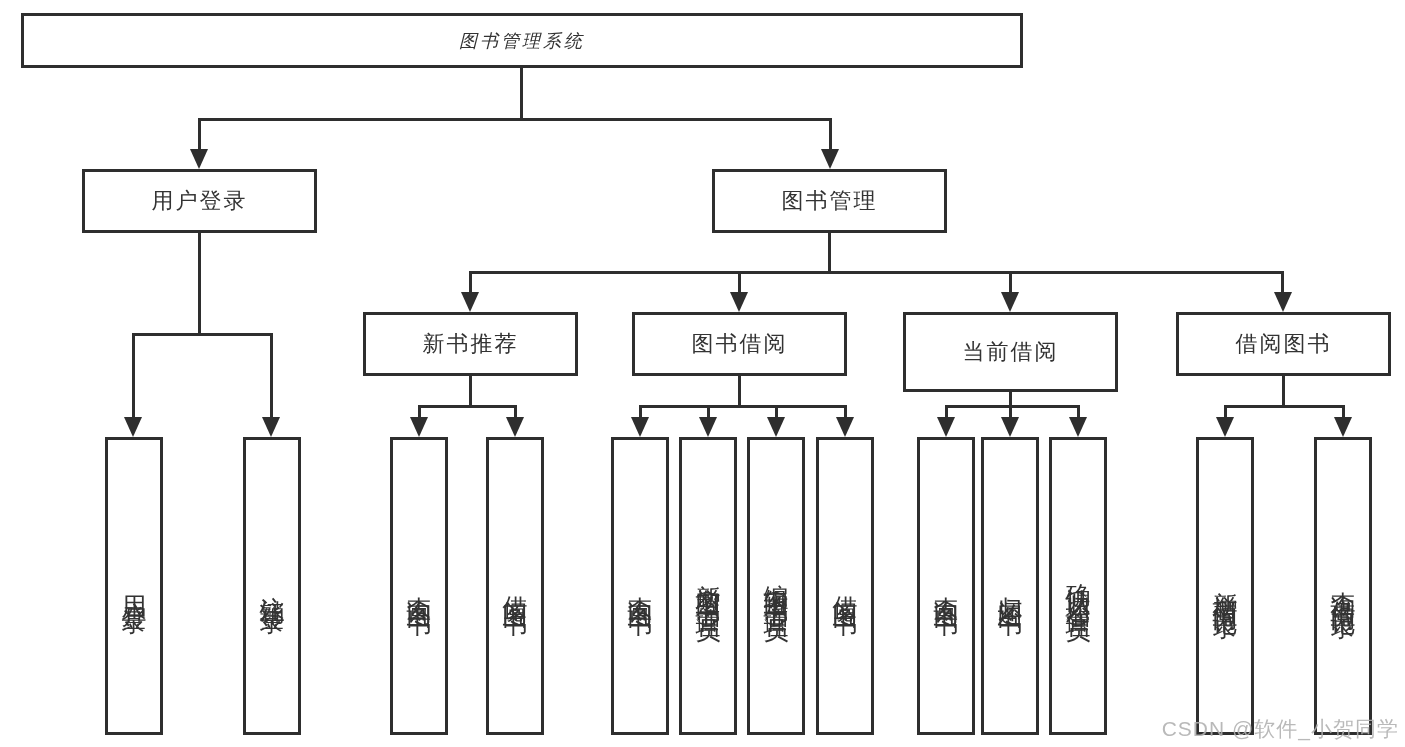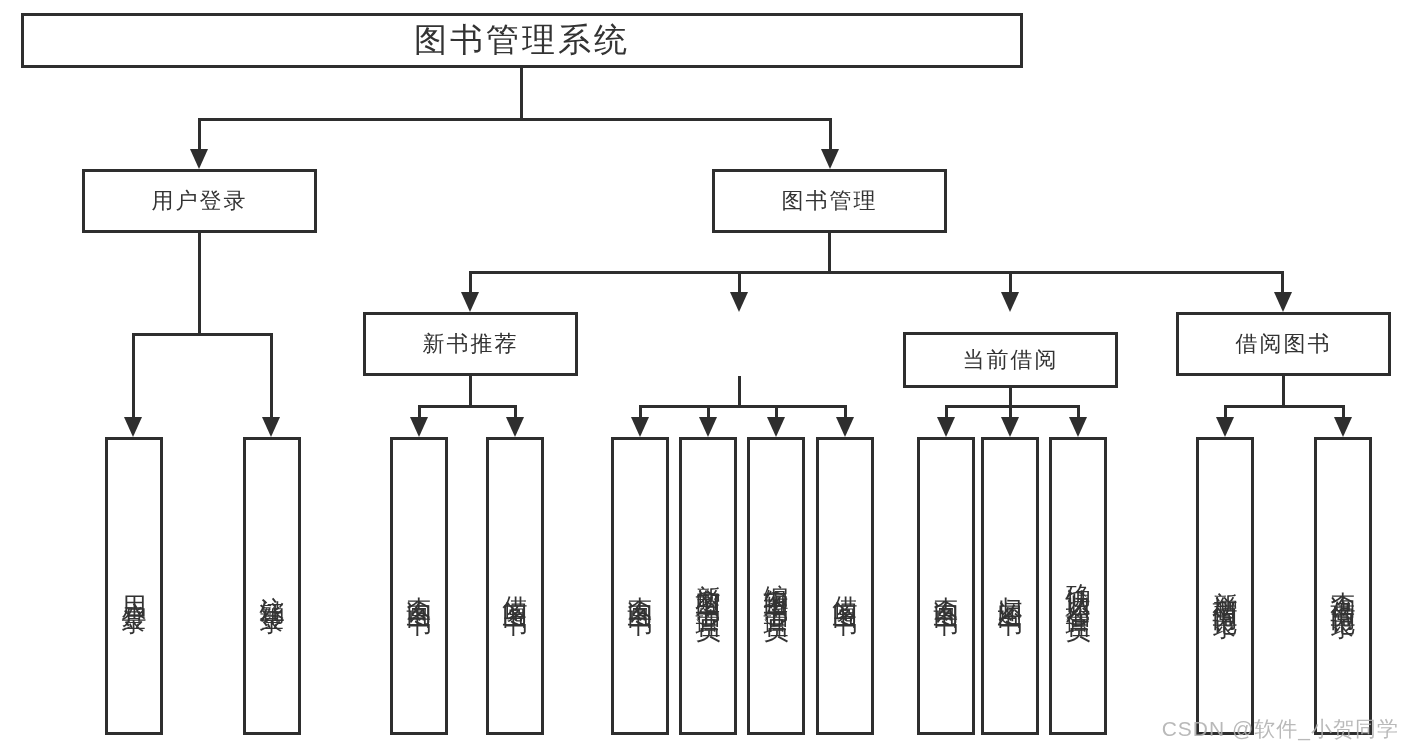--- a/index.html
+++ b/index.html
@@ -6,21 +6,21 @@
   .canvas{
     position:relative;width:1405px;height:747px;background:#fff;
     font-family:"Liberation Sans","DejaVu Sans",sans-serif;color:#333;
     overflow:hidden;
   }
   .box{
     position:absolute;box-sizing:border-box;border:3px solid #2e2e2e;background:#fff;
     display:flex;align-items:center;justify-content:center;
   }
   .box.h{font-size:22px;letter-spacing:2px;}
-  .box.h.root{font-size:33px;letter-spacing:3px;}
+  .box.h.root{font-size:18px;letter-spacing:3px;font-style:italic;}
   .box.v span{
     writing-mode:vertical-rl;text-orientation:mixed;
     font-size:25px;letter-spacing:5px;line-height:1;
   }
   .vline{position:absolute;width:3px;background:#2e2e2e;}
   .hline{position:absolute;height:3px;background:#2e2e2e;}
   .arrow{
     position:absolute;width:0;height:0;
     border-left:9px solid transparent;border-right:9px solid transparent;
     border-top:20px solid #2e2e2e;
@@ -115,21 +115,24 @@
   <div class="box h" style="left:82px;top:169px;width:235px;height:64px">
     <span>用户登录</span>
   </div>
   <div class="box h" style="left:363px;top:312px;width:215px;height:64px">
     <span>新书推荐</span>
   </div>
 
   <div class="box h" style="left:712px;top:169px;width:235px;height:64px">
     <span>图书管理</span>
   </div>
-  <div class="box h" style="left:903px;top:332px;width:215px;height:56px">
+  <div class="box h" style="left:632px;top:312px;width:215px;height:64px">
+    <span>图书借阅</span>
+  </div>
+  <div class="box h" style="left:903px;top:312px;width:215px;height:80px">
     <span>当前借阅</span>
   </div>
   <div class="box h" style="left:1176px;top:312px;width:215px;height:64px">
     <span>借阅图书</span>
   </div>
 
   <div class="box v" style="left:105px;top:437px;width:58px;height:298px">
     <span>用户登录</span>
   </div>
   <div class="box v" style="left:243px;top:437px;width:58px;height:298px">

